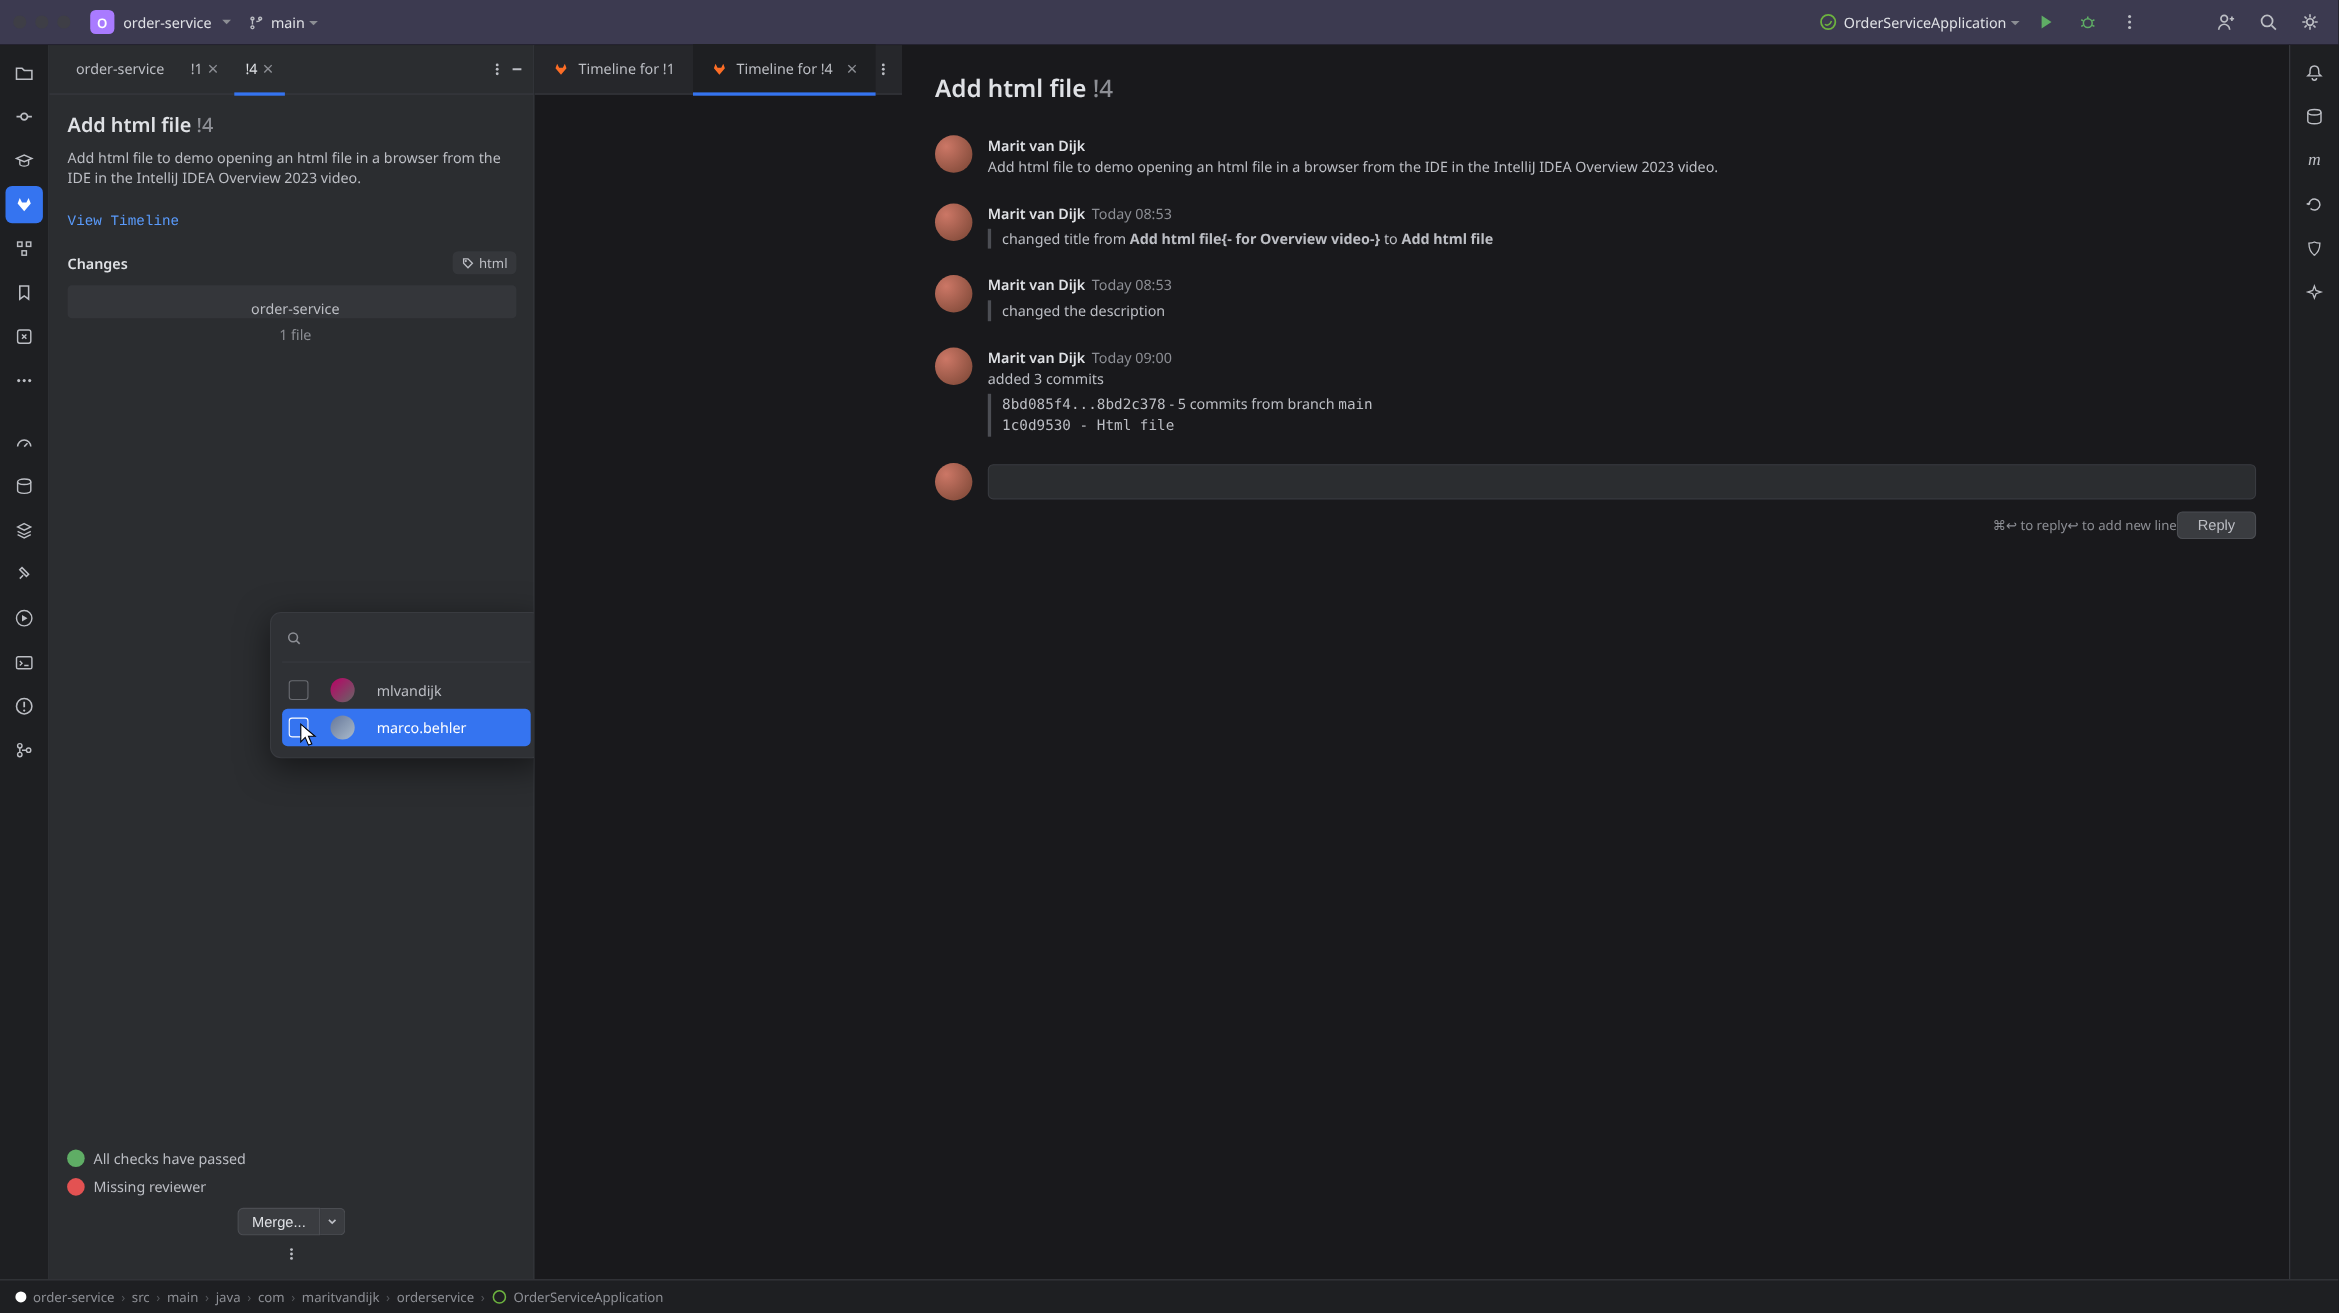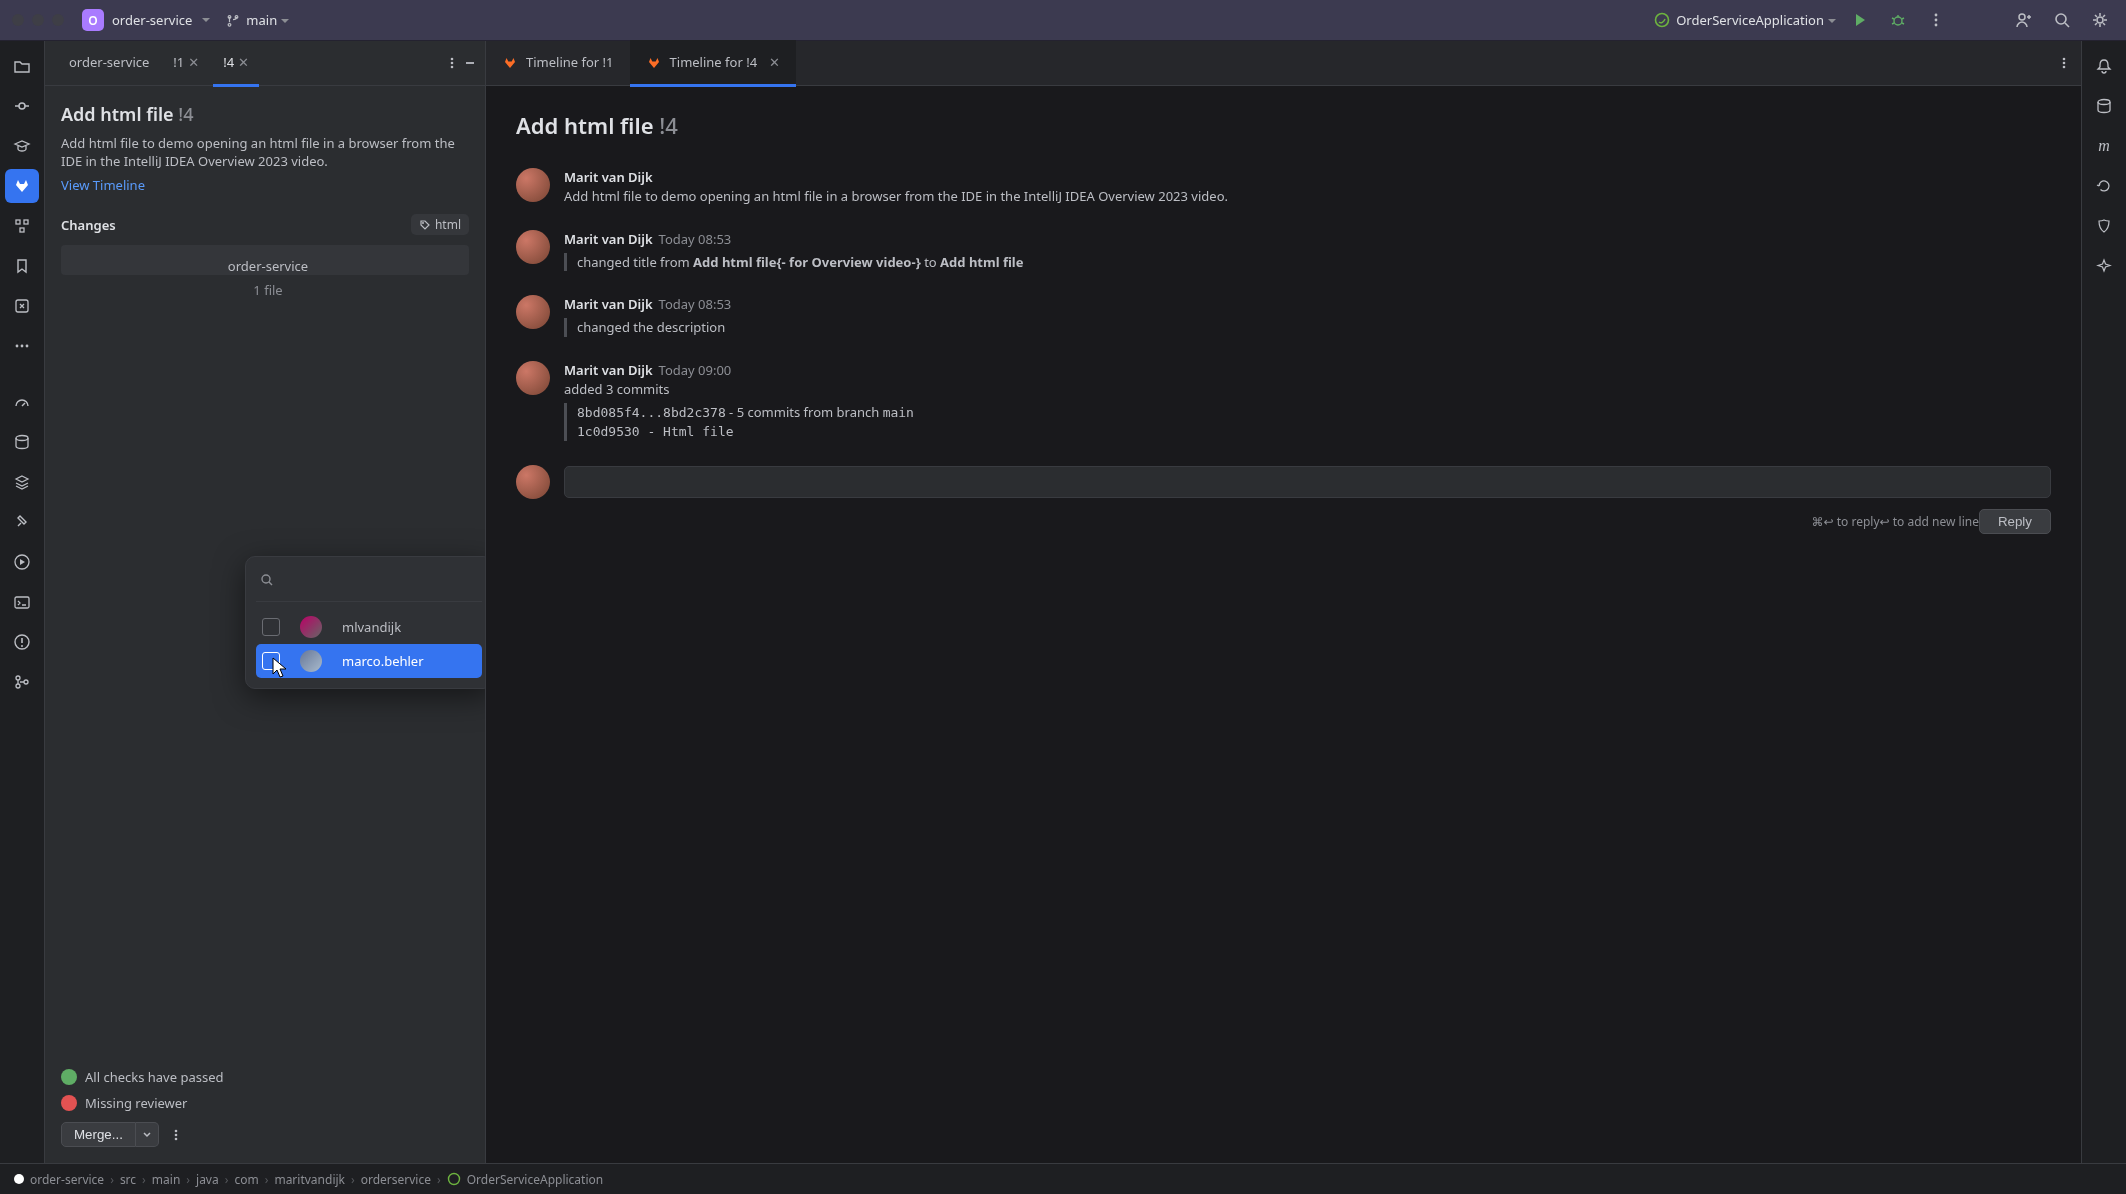--- a/index.html
+++ b/index.html
@@ -46,21 +46,21 @@
   .left-panel{width:440px;background:var(--panel);display:flex;flex-direction:column;border-right:1px solid var(--border);}
   .panel-tabs{display:flex;align-items:center;height:44px;border-bottom:1px solid var(--border);padding-left:14px;gap:4px;}
   .panel-tabs .ptab{padding:0 10px;height:44px;display:flex;align-items:center;color:var(--text);border-bottom:3px solid transparent;}
   .panel-tabs .ptab.sel{border-bottom-color:var(--tab-underline);color:var(--text-bright);}
   .panel-tabs .close{margin-left:4px;color:var(--text-dim);font-size:13px;}
   .panel-tabs .rightico{margin-left:auto;display:flex;gap:4px;padding-right:8px;}
   .panel-body{flex:1;overflow:auto;padding:16px 16px 12px;position:relative;}
   .mr-title{font-size:18px;font-weight:600;color:var(--text-bright);}
   .mr-title .num{color:var(--text-dim);font-weight:500;}
   .mr-desc{margin-top:8px;line-height:1.4;}
-  .viewlink{color:var(--link);margin-top:6px;display:inline-block;}
+  .viewlink{color:var(--link);margin-top:23px;display:inline-block;font-family:Liberation Mono, monospace;}
   .changes-row{display:flex;align-items:center;margin-top:20px;}
   .changes-row .label{font-weight:600;color:var(--text-bright);}
   .changes-row .tag{margin-left:auto;display:flex;align-items:center;gap:4px;background:#35373b;border-radius:5px;padding:2px 8px;font-size:12px;}
   .file-tree{margin-top:10px;}
   .tree-row{display:flex;align-items:center;height:30px;padding-left:6px;border-radius:4px;gap:6px;}
   .tree-row.root{background:#34363a;}
   .tree-row .count{color:var(--text-dim);}
   .tree-child{padding-left:40px;}
   .tree-child .file{color:var(--text);}
   
@@ -70,27 +70,27 @@
   .popup .opt{display:flex;align-items:center;gap:20px;padding:6px 6px;border-radius:5px;}
   .popup .opt.sel{background:var(--accent);color:#fff;}
   .popup .chk{width:16px;height:16px;border:1px solid #6a6c72;border-radius:3px;}
   .popup .ava{width:22px;height:22px;border-radius:50%;background:linear-gradient(135deg,#b06,#666);}
   
   .panel-foot{padding:12px 16px 16px;border-top:none;}
   .status-line{display:flex;align-items:center;gap:8px;margin-bottom:8px;}
   .dot{width:16px;height:16px;border-radius:50%;display:inline-block;}
   .dot.green{background:var(--green);}
   .dot.red{background:var(--red);}
-  .merge-row{display:flex;align-items:center;gap:10px;margin-top:10px;}
+  .merge-row{display:flex;align-items:center;gap:10px;margin-top:10px;flex-direction:column;}
   .merge-btn{display:flex;align-items:stretch;}
   .merge-btn button{background:#3a3c40;border:1px solid #4b4d52;color:var(--text-bright);padding:4px 12px;border-radius:5px;}
   .merge-btn .chev{border-left:none;border-top-left-radius:0;border-bottom-left-radius:0;padding:4px 6px;}
   .merge-btn .main{border-top-right-radius:0;border-bottom-right-radius:0;}
   
-  .main-area{flex:1;display:flex;flex-direction:column;background:var(--bg-darker);}
+  .main-area{flex:1;display:flex;background:var(--bg-darker);}
   .ed-tabs{display:flex;align-items:center;height:44px;border-bottom:1px solid var(--border);background:#26272b;}
   .ed-tabs .etab{display:flex;align-items:center;gap:8px;padding:0 16px;height:44px;border-bottom:3px solid transparent;}
   .ed-tabs .etab.sel{background:#1e1f22;border-bottom-color:var(--tab-underline);}
   .ed-tabs .gitlab{width:16px;height:16px;}
   .ed-tabs .close{color:var(--text-dim);font-size:13px;margin-left:4px;}
   .ed-tabs .rightico{margin-left:auto;padding-right:10px;}
   .ed-body{flex:1;overflow:auto;padding:24px 30px;}
   .ed-body .mr-title{font-size:22px;}
   .timeline{margin-top:28px;}
   .evt{display:flex;gap:14px;margin-bottom:24px;}

